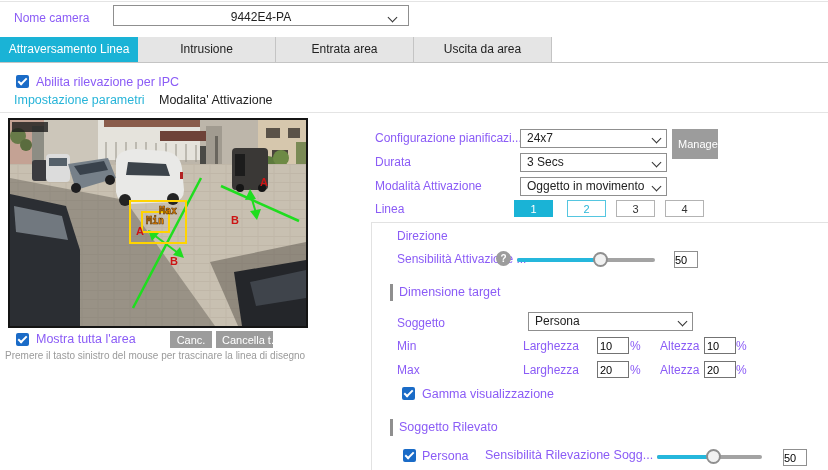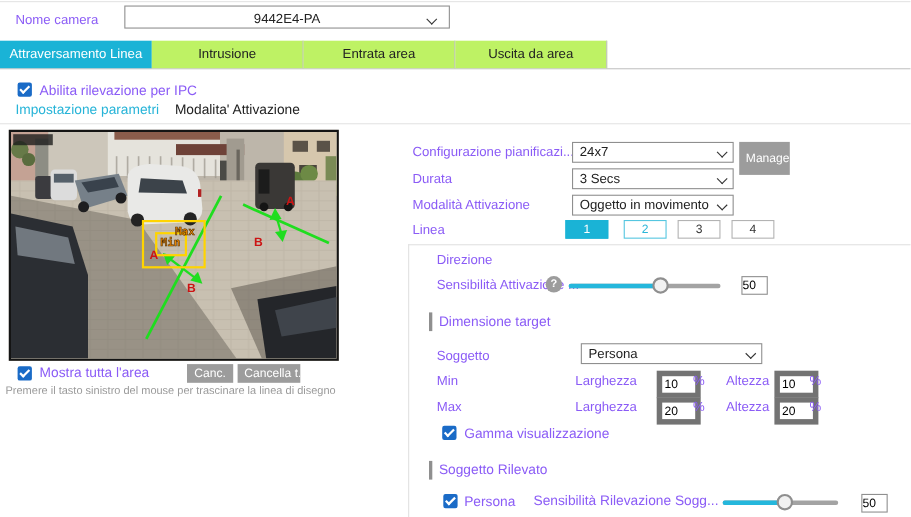--- a/index.html
+++ b/index.html
@@ -9,21 +9,21 @@
   .lb{position:absolute;font-size:12px;color:#8b5cf6;white-space:nowrap;}
   .lb13{font-size:12.5px;}
   .sel{position:absolute;height:19px;border:1px solid #8f8f8f;background:#fff;box-sizing:border-box;
        font-size:12px;line-height:17px;padding:0 18px 0 6px;white-space:nowrap;overflow:hidden;cursor:pointer;}
   .sel .chev{position:absolute;right:6px;top:5px;width:6px;height:6px;border-right:1.5px solid #333;
        border-bottom:1.5px solid #333;transform:rotate(45deg);}
   .bigsel{height:21px;line-height:23px;text-align:center;padding:0 24px;}
   .bigsel .chev{top:8px;right:12px;}
   .tabbar{position:absolute;left:0;top:37px;width:828px;height:25px;border-bottom:1px solid #c4c4c4;}
   .tab{position:absolute;top:0;width:138px;height:25px;line-height:25px;text-align:center;
-       font-size:12px;color:#222;background:#bef264;border-right:1px solid #c4c4c4;box-sizing:border-box;cursor:pointer;}
+       font-size:12px;color:#222;background:#e5e5e5;border-right:1px solid #c4c4c4;box-sizing:border-box;cursor:pointer;}
   .tab.active{background:#1ab3d6;color:#fff;border-right:none;}
   .cb{position:absolute;width:13px;height:13px;background:#1a6bc7;border-radius:2px;cursor:pointer;}
   .cb::after{content:"";position:absolute;left:4px;top:1px;width:3px;height:7px;
        border:solid #fff;border-width:0 2px 2px 0;transform:rotate(45deg);}
   .subtab{position:absolute;font-size:12.5px;cursor:pointer;white-space:nowrap;}
   .subtab.active{color:#27b4d8;}
   .hline{position:absolute;height:1px;background:#e4e4e4;}
   .preview{position:absolute;left:8px;top:118px;width:300px;height:210px;border:2px solid #141414;
        box-sizing:border-box;background:#c6beb0;}
   .gbtn{position:absolute;background:#9c9c9c;color:#fff;font-size:11px;text-align:center;
@@ -36,21 +36,21 @@
   .lbtn.on{background:#1ab3d6;border-color:#1ab3d6;color:#fff;}
   .lbtn.hl{border-color:#55c6e0;color:#2ab6d8;}
   .help{position:absolute;width:15px;height:15px;border-radius:50%;background:#9c9c9c;color:#fff;
        font-size:10px;font-weight:bold;text-align:center;line-height:15px;cursor:pointer;}
   .track{position:absolute;height:4px;background:#a3a3a3;border-radius:2px;cursor:pointer;}
   .fill{position:absolute;height:4px;background:#25b7dc;border-radius:2px;}
   .knob{position:absolute;width:15px;height:15px;border-radius:50%;background:#f1f1f1;
        border:2px solid #8f8f8f;box-sizing:border-box;cursor:pointer;}
   .vbox{position:absolute;width:22px;height:15px;border:1px solid #8f8f8f;font-size:11px;
        padding:0;font-family:"Liberation Sans",sans-serif;}
-  .nbox{position:absolute;width:26px;height:15px;border:5px solid #737373;font-size:11px;
+  .nbox{position:absolute;width:26px;height:15px;border:1px solid #737373;font-size:11px;
        padding:0 2px;box-sizing:content-box;font-family:"Liberation Sans",sans-serif;}
   .secbar{position:absolute;width:3px;height:17px;background:#8f8f8f;}
 </style>
 </head>
 <body>
 
 <div class="screen">
   <div class="topline"></div>
 
   <div class="lb" style="left:14px;top:11px;">Nome camera</div>

